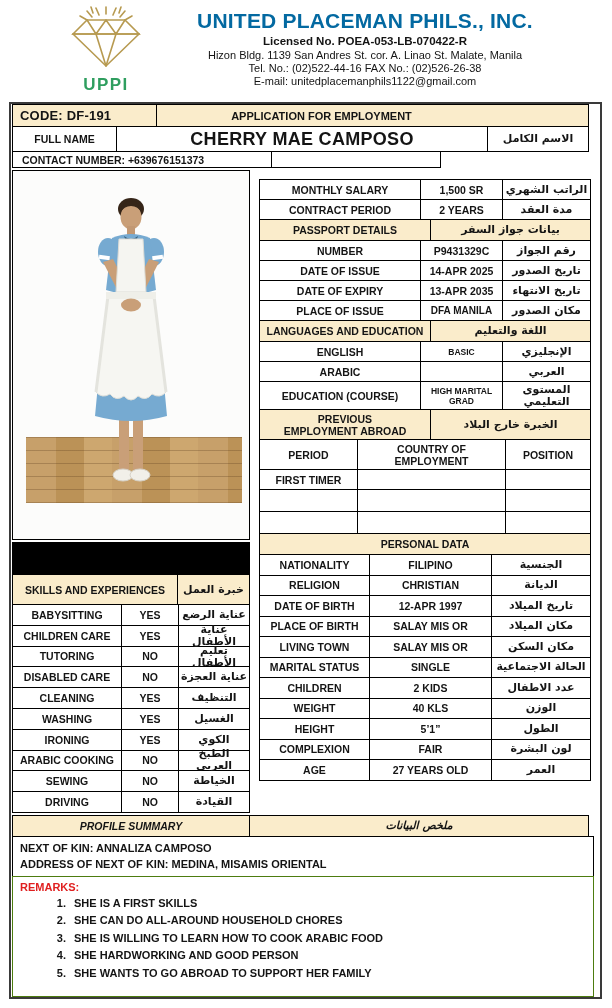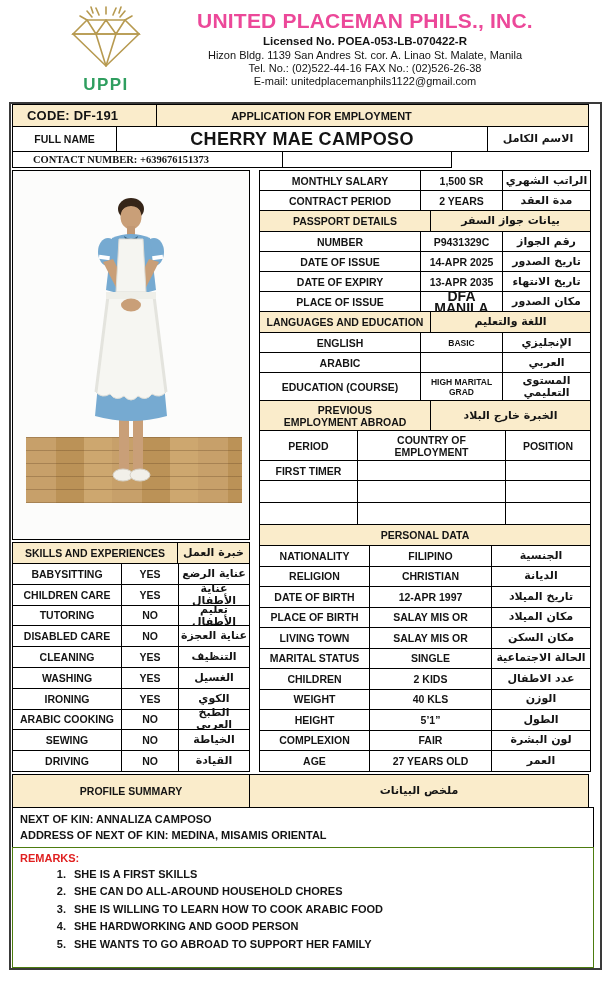--- a/index.html
+++ b/index.html
@@ -3,89 +3,89 @@
 <meta charset="utf-8">
 <style>
   html,body{margin:0;padding:0;}
   body{width:612px;height:1008px;background:#fff;font-family:"Liberation Sans",sans-serif;color:#141414;position:relative;}
 
   
   .hdr{position:relative;height:102px;}
   .logo{position:absolute;left:58px;top:6px;width:96px;text-align:center;}
   .logo-uppi{color:#2f9e5f;font-weight:bold;font-size:17px;letter-spacing:1.5px;margin-top:1px;}
   .hdr-text{margin-left:150px;width:430px;text-align:center;padding-top:9px;}
-  .company{color:#ec4899;font-weight:bold;font-size:21px;line-height:23px;letter-spacing:.2px;}
+  .company{color:#0369a1;font-weight:bold;font-size:21px;line-height:23px;letter-spacing:.2px;}
   .lic{font-weight:bold;font-size:11.5px;margin-top:3px;}
   .addr{font-size:11px;margin-top:2px;}
   .tel{font-size:11px;margin-top:1px;}
   .mail{font-size:11px;margin-top:1px;}
 
   
   .form{margin-left:9px;width:593px;border:2px solid #3a3a3a;box-sizing:border-box;padding:0 0 0 1px;background:#fff;}
 
   .g{display:grid;background:#000;gap:1px;border:1px solid #000;width:575px;box-sizing:content-box;}
   .cell{background:#fff;display:flex;align-items:center;justify-content:center;font-weight:bold;font-size:10.5px;text-align:center;line-height:12px;}
   .cream{background:#faeccb;}
   .ar{font-family:"DejaVu Sans",sans-serif;font-size:11px;direction:rtl;}
-  .left-pad{justify-content:flex-start;padding-left:14px;}
+  .left-pad{justify-content:flex-start;padding-left:7px;}
 
   .row-code{grid-template-columns:143px 1fr;}
   .row-code .cell{height:21px;}
   .code-cell{font-size:13px;letter-spacing:.2px;}
   .title-cell{padding-right:102px;font-size:11px;}
   .row-name{grid-template-columns:103px 370px 1fr;margin-top:-1px;}
   .row-name .cell{height:24px;}
   .name-cell{font-size:18px;letter-spacing:.3px;}
   .row-contact{display:flex;margin-top:-1px;}
   .cbox{border:1px solid #000;height:15px;display:flex;align-items:center;font-weight:bold;font-size:10.5px;background:#fff;}
-  .cbox1{width:249px;padding-left:20px;font-family:Liberation Serif, serif;}
+  .cbox1{width:249px;padding-left:9px;}
   .cbox2{width:168px;margin-left:-1px;}
 
   
   .main{display:flex;margin-top:2px;}
   .colL{width:238px;margin-right:9px;}
   .colR{width:332px;}
   .colR .g{width:330px;}
   .colL .g{width:236px;}
   .g + .g{margin-top:-1px;}
 
   .photo{height:368px;border:1px solid #000;position:relative;background:#fcfcfb;overflow:hidden;}
   .floor{position:absolute;left:13px;right:7px;bottom:36px;height:66px;
     background-image:
       repeating-linear-gradient(0deg, rgba(92,61,30,.30) 0 1px, transparent 1px 13px),
       repeating-linear-gradient(90deg,#c7a06a 0 30px,#bb9257 30px 58px,#cda76f 58px 86px);}
   .figure{position:absolute;left:50%;transform:translateX(-50%);bottom:55px;}
   .photo-gap{height:2px;}
 
   .skh{grid-template-columns:164px 1fr;margin-top:0 !important;}
-  .skh .cell{height:20px;}
+  .skh .cell{height:29px;margin-top:32px;}
   .sk{grid-template-columns:108px 56px 1fr;}
   .sk .cell{height:19.8px;}
 
   .gt{grid-template-columns:160px 81px 1fr;}
   .gt .cell{height:19px;}
   .gh{grid-template-columns:170px 1fr;}
   .gh .cell{height:20px;}
   .gh2{grid-template-columns:170px 1fr;}
   .gh2 .cell{height:29px;}
   .small{font-size:8.5px;line-height:10px;}
-  .smaller{font-size:14px;}
+  .smaller{font-size:10px;}
   .emp-h{grid-template-columns:97px 147px 1fr;}
   .emp-h .cell{height:29px;}
   .emp{grid-template-columns:97px 147px 1fr;}
   .emp .cell{height:19px;}
   .empty-r .cell{height:21px;}
   .pd{grid-template-columns:1fr;}
   .pd .cell{height:20px;}
   .pers{grid-template-columns:109px 121px 1fr;}
   .pers .cell{height:19.5px;}
 
   
   .profile{grid-template-columns:236px 1fr;margin-top:2px;}
-  .profile .cell{height:32px;}
+  .profile .cell{height:20px;font-style:italic;}
   .nok{border:1px solid #000;width:573px;margin-top:-1px;padding:3px 0 4px 7px;background:#fff;}
   .nok div{font-weight:bold;font-size:11px;line-height:16px;}
   .remarks{border:1px solid #4d7c0f;width:573px;margin-top:-1px;padding:3px 0 14px 7px;background:#fff;}
   .rlabel{color:#e02020;font-weight:bold;font-size:11px;line-height:15px;}
   .ritem{display:flex;margin-left:30px;font-weight:bold;font-size:11px;line-height:17.5px;}
   .rnum{width:16px;text-align:right;margin-right:8px;}
 </style>
 </head>
 <body>
 
@@ -217,21 +217,21 @@
         <div class="cell">SEWING</div>
           <div class="cell">NO</div>
           <div class="cell ar">الخياطة</div>
         <div class="cell">DRIVING</div>
           <div class="cell">NO</div>
           <div class="cell ar">القيادة</div>
       </div>
     </div>
 
     <div class="colR">
-      <div class="g gt" style="margin-top:0;">
+      <div class="g gt" style="margin-top:9px;">
         <div class="cell">MONTHLY SALARY</div>
           <div class="cell">1,500 SR</div>
           <div class="cell ar">الراتب الشهري</div>
         <div class="cell">CONTRACT PERIOD</div>
           <div class="cell">2 YEARS</div>
           <div class="cell ar">مدة العقد</div>
       </div>
 
       <div class="g gh">
         <div class="cell cream">PASSPORT DETAILS</div>

